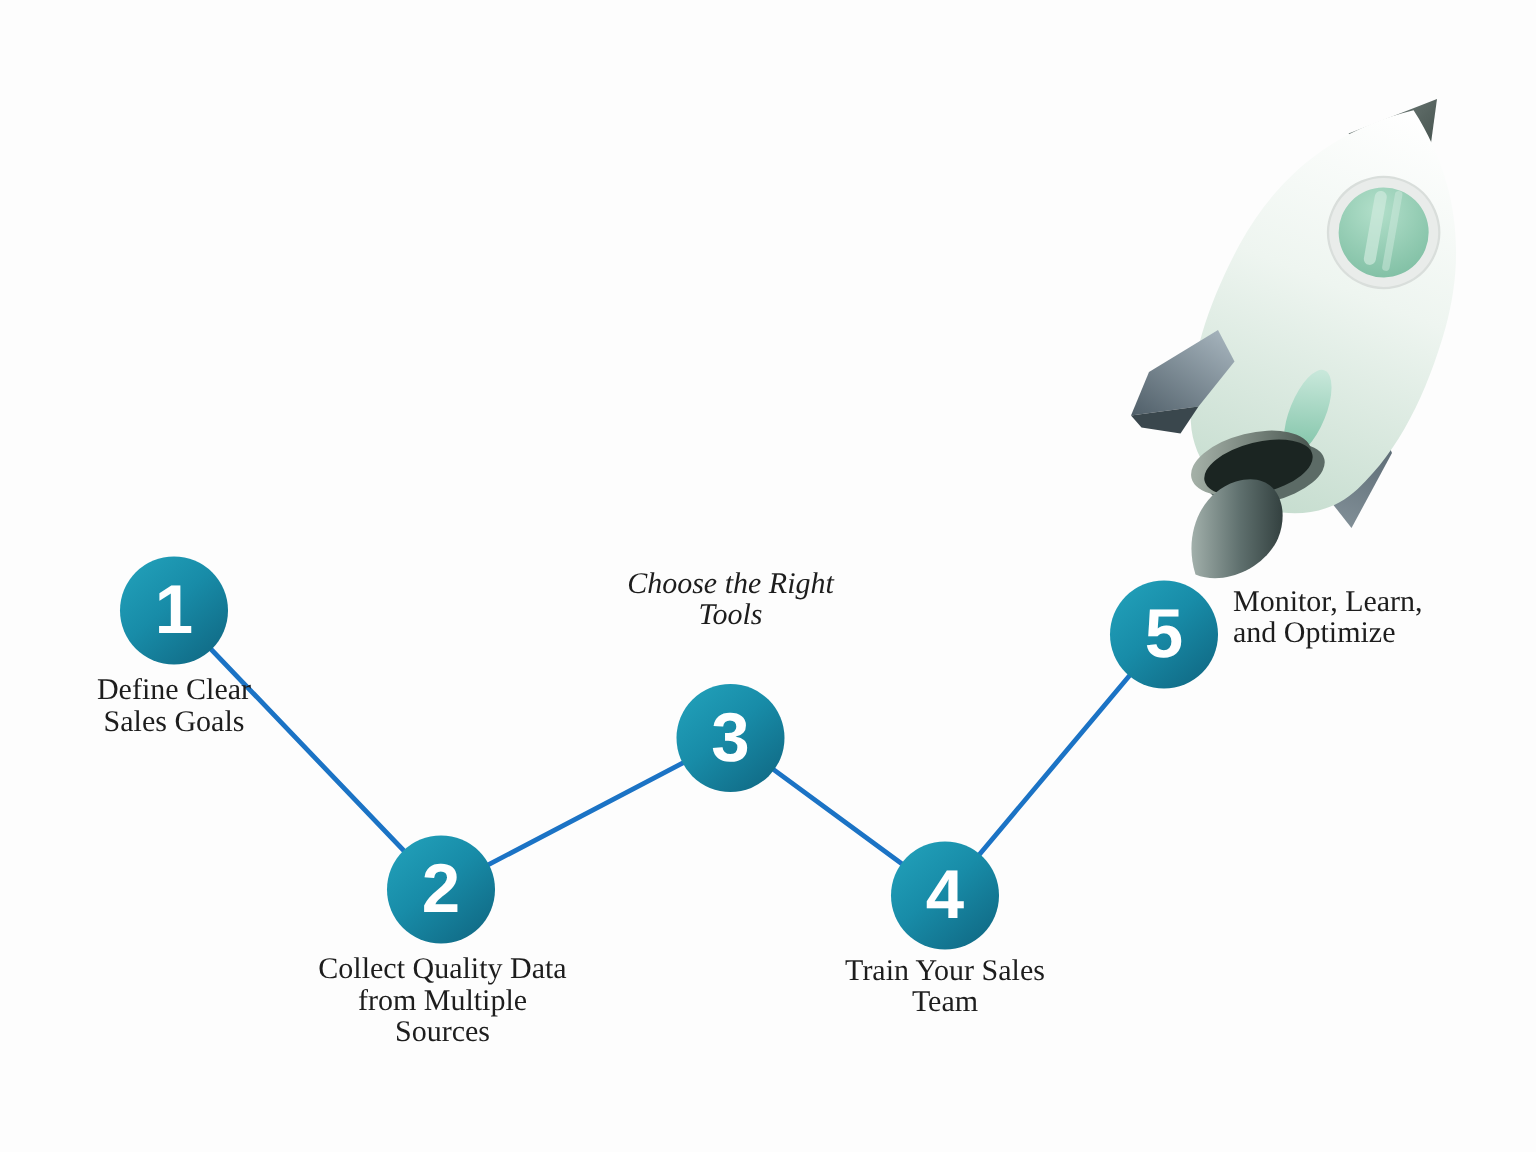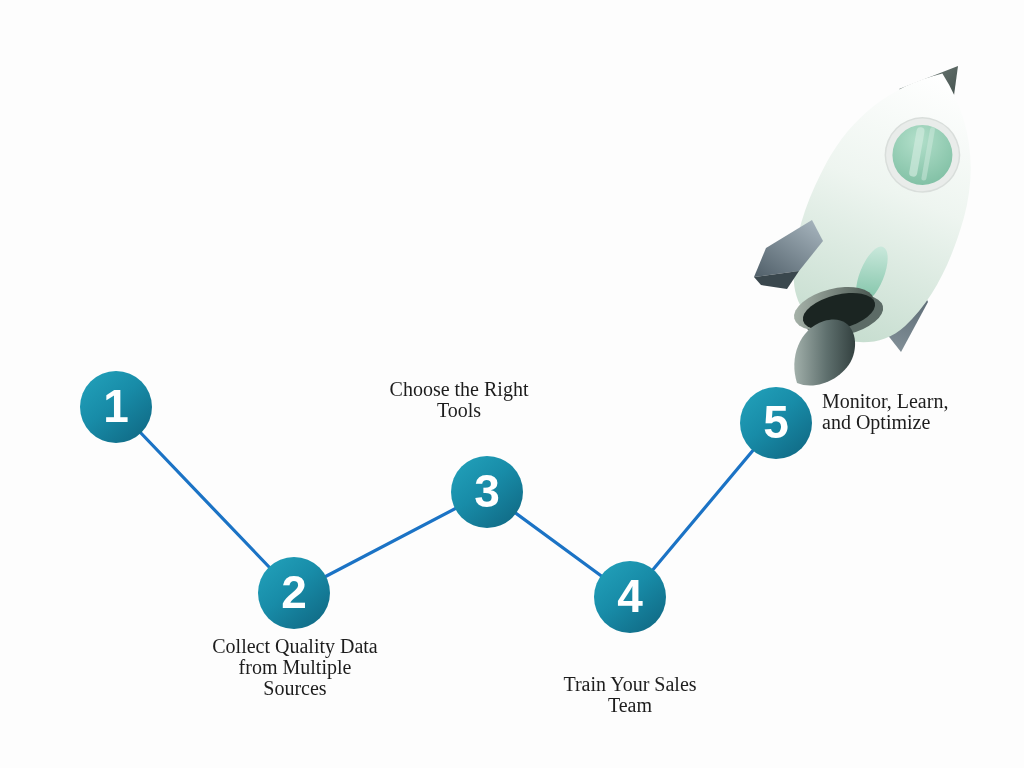--- a/index.html
+++ b/index.html
@@ -25,22 +25,22 @@
   }
   .step-label{
     position:absolute;
     font-family:"Liberation Serif","DejaVu Serif",serif;
     font-size:20px;line-height:21px;color:var(--label_text,#1d1d1d);
     white-space:pre-line;text-align:center;transform:translateX(-50%);
   }
   .step-label.left-align{transform:none;text-align:left;}
   .c1{left:80px;top:371px;} .c2{left:258px;top:557px;} .c3{left:451px;top:456px;}
   .c4{left:594px;top:561px;} .c5{left:740px;top:387px;}
-  .l1{left:116px;top:450px;} .l2{left:295px;top:636px;font-family:Liberation Serif, serif;} .l3{left:459px;top:379px;}
-  .l4{left:630px;top:637px;margin-top:37px;} .l5{left:822px;top:391px;}
+  .l1{left:116px;top:450px;} .l2{left:295px;top:636px;font-family:Liberation Serif, serif;} .l3{left:487px;top:379px;font-style:italic;}
+  .l4{left:630px;top:637px;} .l5{left:822px;top:391px;}
 </style>
 </head>
 <body>
 
 <div class="canvas">
 
   <svg class="overlay" viewBox="0 0 1024 768" aria-hidden="true">
     <defs>
       <linearGradient id="bodyGrad" gradientUnits="userSpaceOnUse" x1="0" y1="-268" x2="0" y2="16">
         <stop offset="0" stop-color="#ffffff"></stop>
@@ -122,20 +122,22 @@
   <div class="step-circle c3">
     <span class="step-number">3</span>
   </div>
   <div class="step-circle c4">
     <span class="step-number">4</span>
   </div>
   <div class="step-circle c5">
     <span class="step-number">5</span>
   </div>
 
+  <div class="step-label l1">Define Clear
+Sales Goals</div>
   <div class="step-label l2">Collect Quality Data
 from Multiple
 Sources</div>
   <div class="step-label l3">Choose the Right
 Tools</div>
   <div class="step-label l4">Train Your Sales
 Team</div>
   <div class="step-label l5 left-align">Monitor, Learn,
 and Optimize</div>
 

